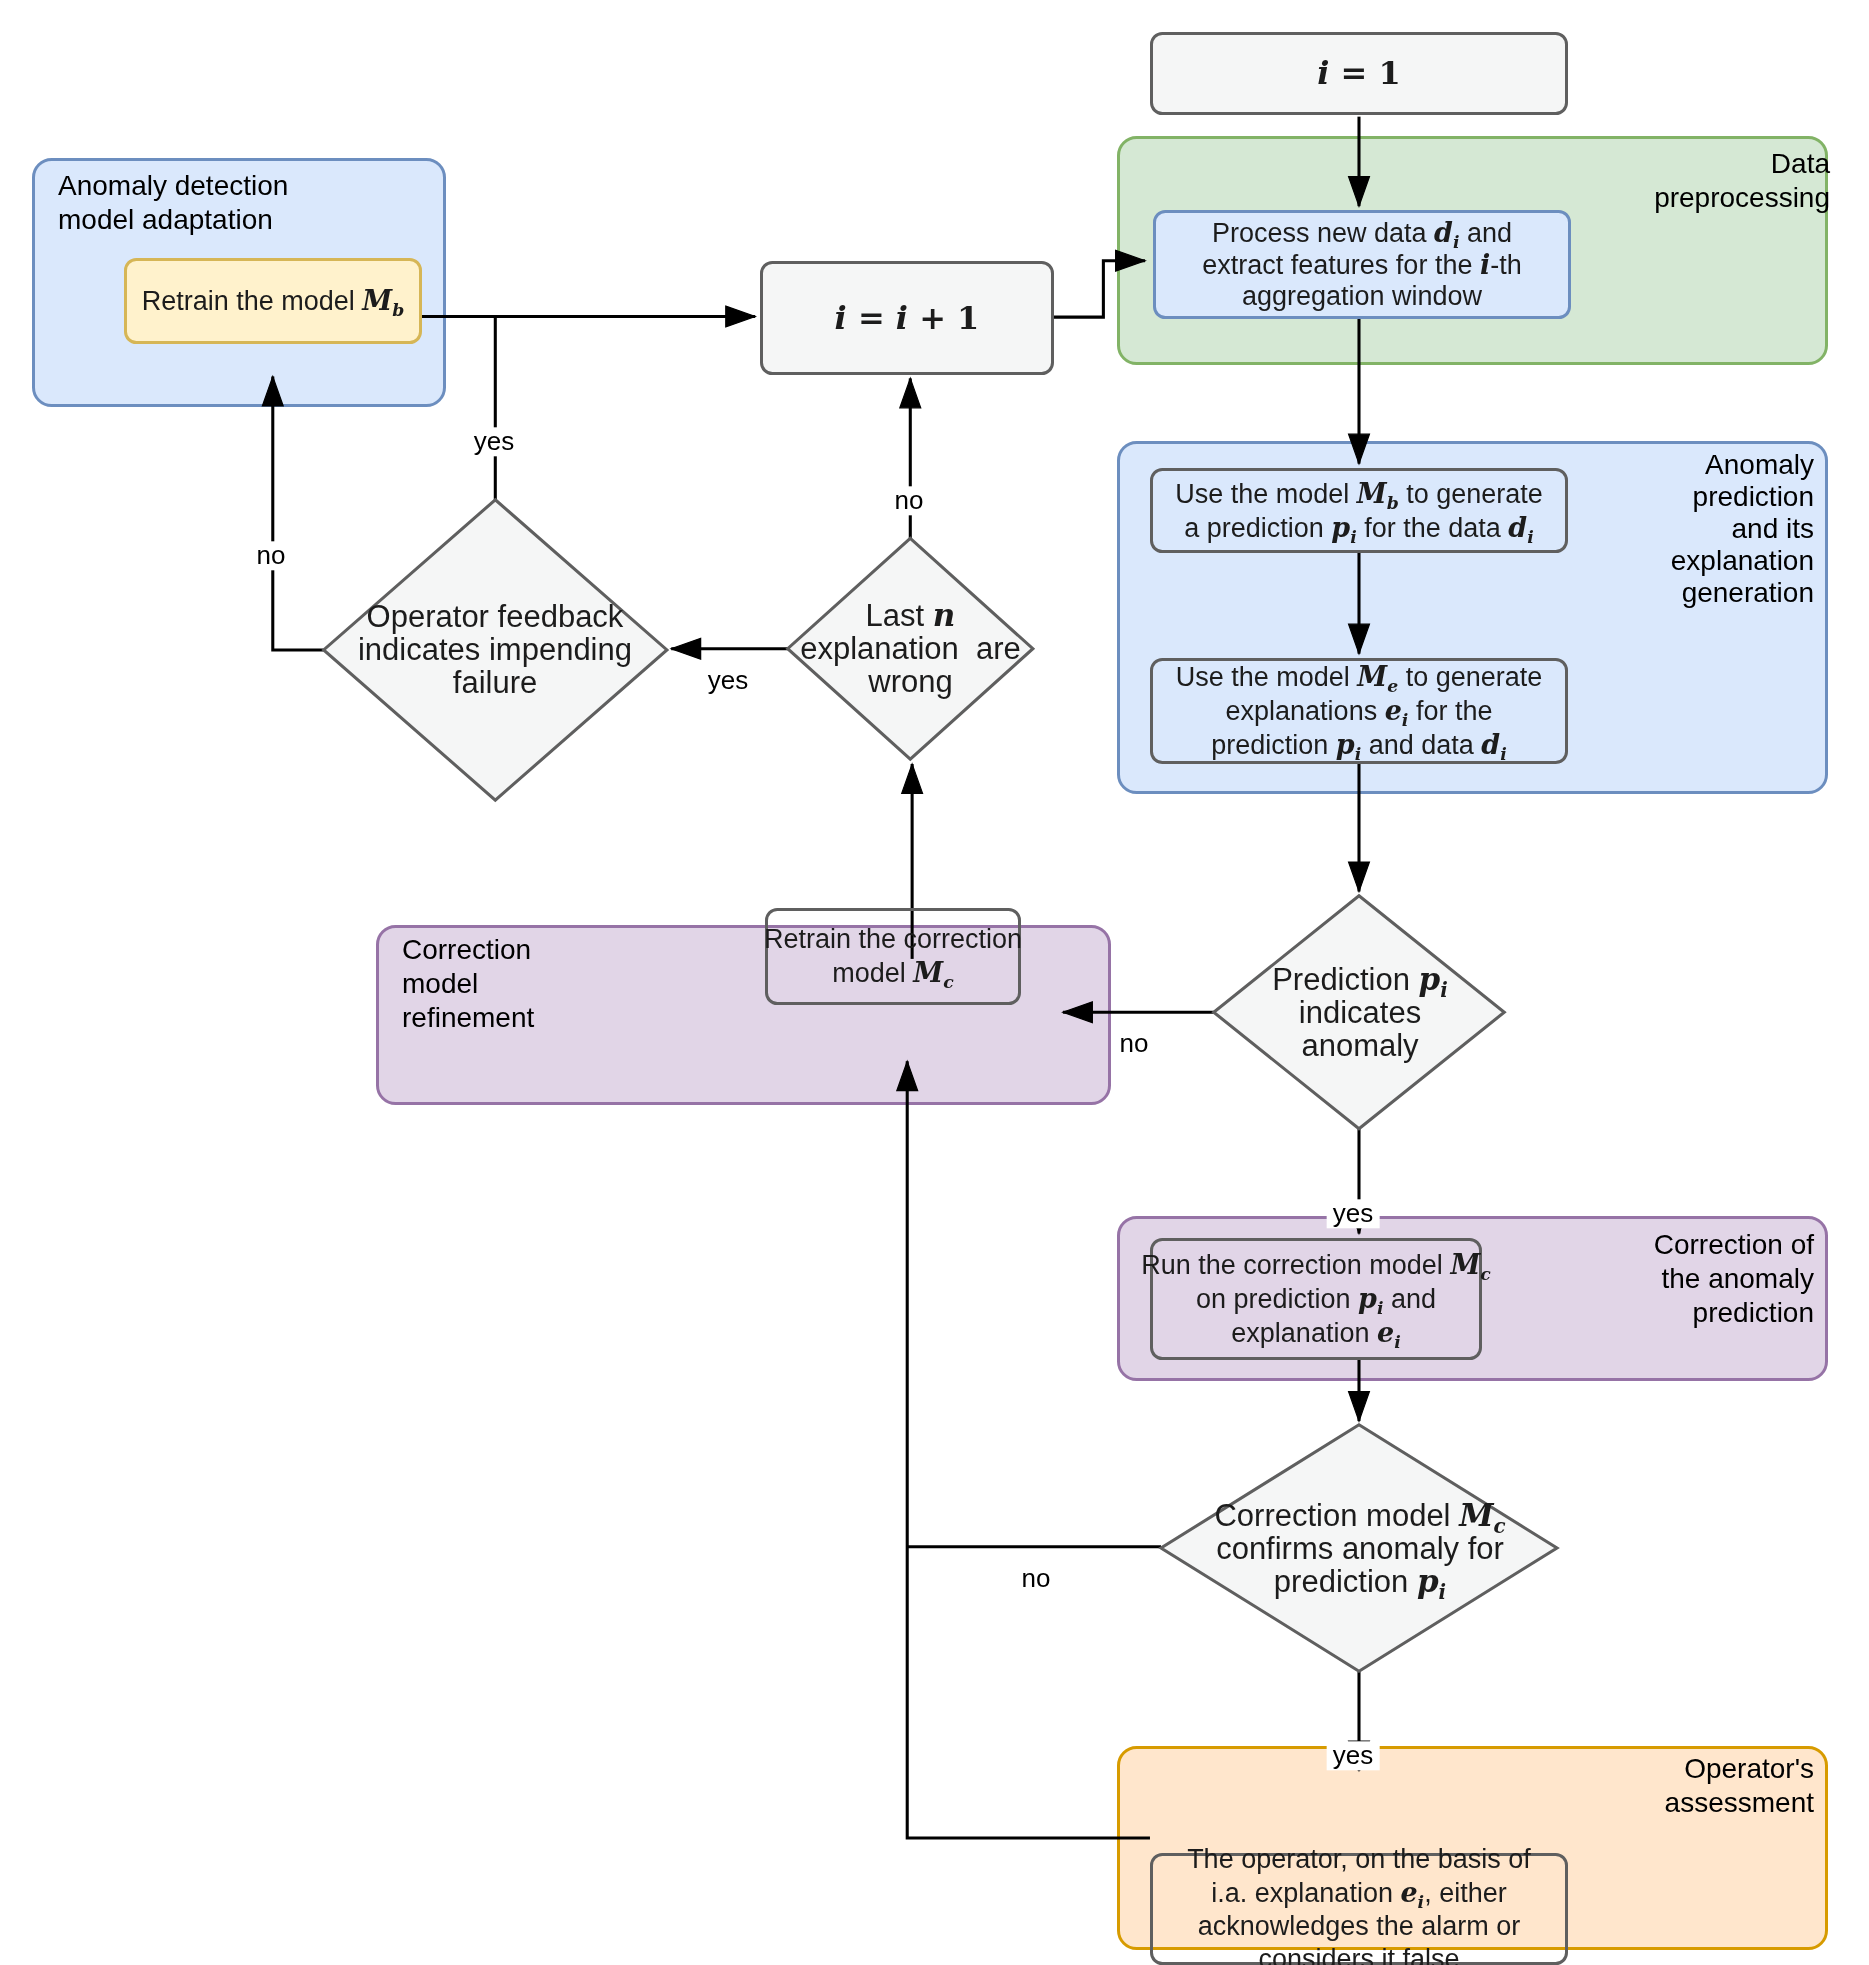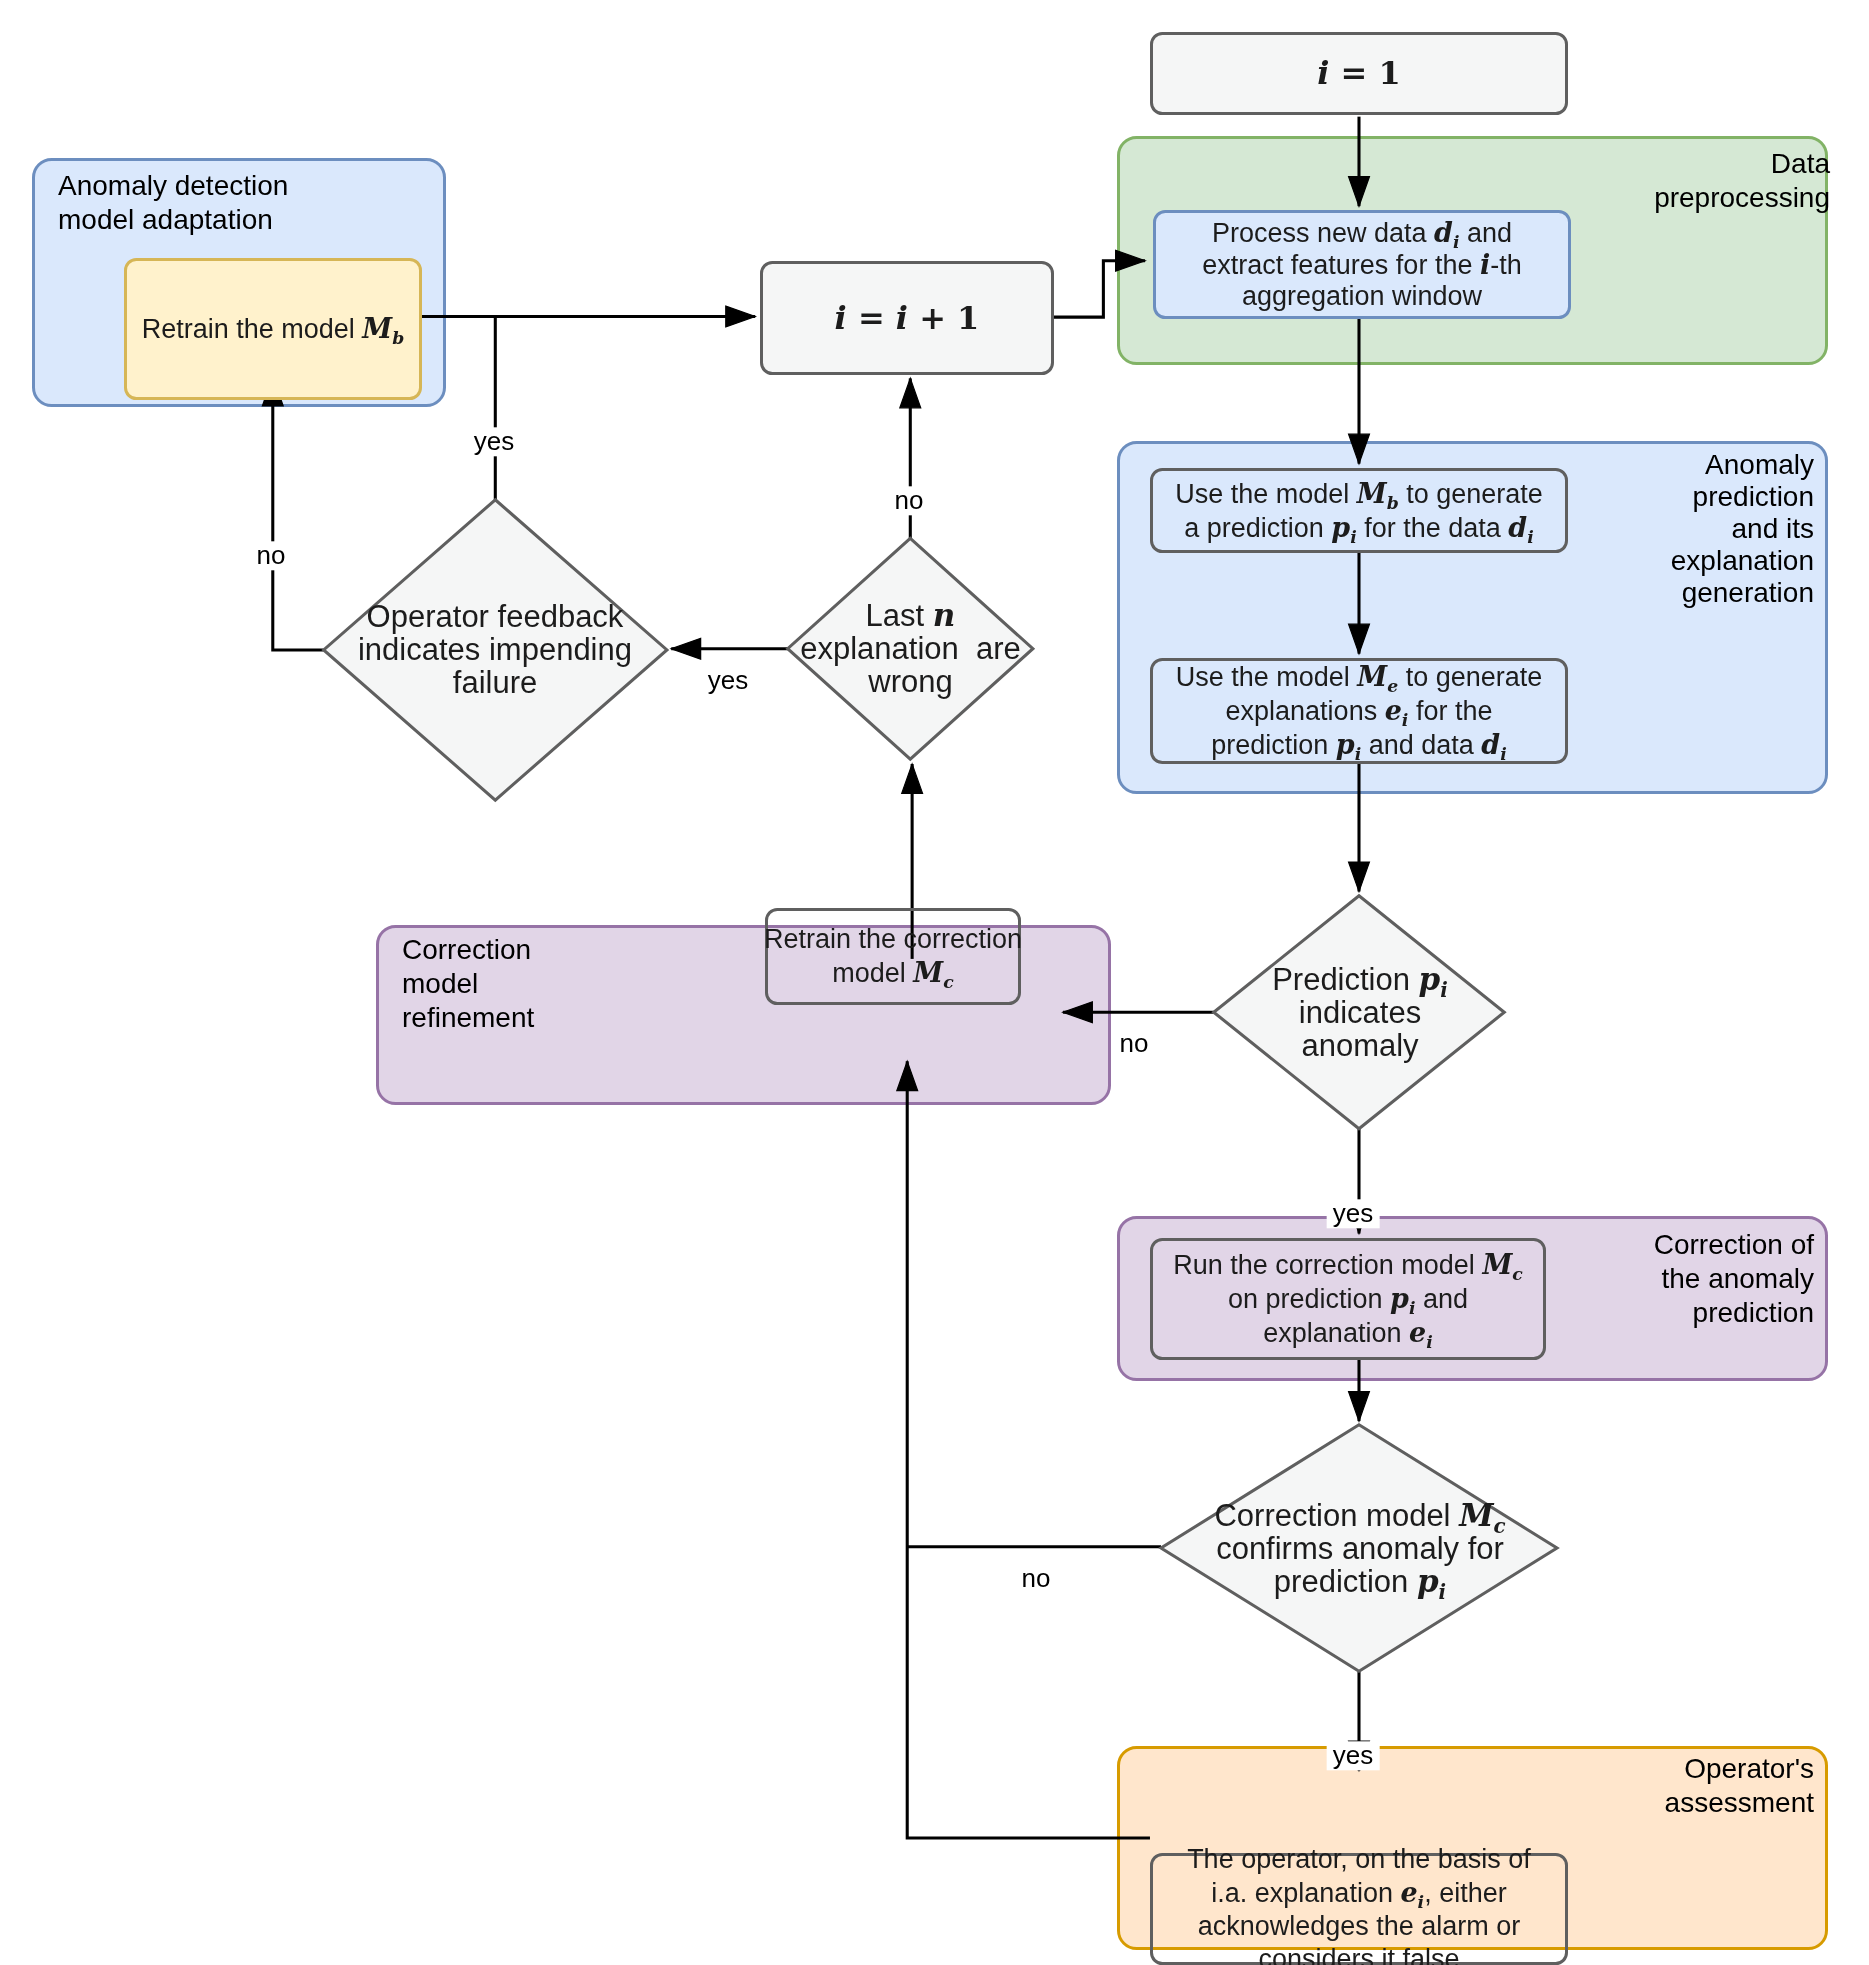--- a/index.html
+++ b/index.html
@@ -124,32 +124,32 @@
     </div>
   <div class="node" style="left:1150px;top:468px;width:418px;height:85px">
       <div class="tline"><span class="mt">Use the model </span><span class="mv">M<sub>b</sub></span><span class="mt"> to generate</span></div>
       <div class="tline"><span class="mt">a prediction </span><span class="mv">p<sub>i</sub></span><span class="mt"> for the data </span><span class="mv">d<sub>i</sub></span></div>
     </div>
   <div class="node" style="left:1150px;top:658px;width:418px;height:106px">
       <div class="tline"><span class="mt">Use the model </span><span class="mv">M<sub>e</sub></span><span class="mt"> to generate</span></div>
       <div class="tline"><span class="mt">explanations </span><span class="mv">e<sub>i</sub></span><span class="mt"> for the</span></div>
       <div class="tline"><span class="mt">prediction </span><span class="mv">p<sub>i</sub></span><span class="mt"> and data </span><span class="mv">d<sub>i</sub></span></div>
     </div>
-  <div class="node" style="left:1150px;top:1238px;width:396px;height:122px">
+  <div class="node" style="left:1150px;top:1238px;width:332px;height:122px">
       <div class="tline"><span class="mt">Run the correction model </span><span class="mv">M<sub>c</sub></span></div>
       <div class="tline"><span class="mt">on prediction </span><span class="mv">p<sub>i</sub></span><span class="mt"> and</span></div>
       <div class="tline"><span class="mt">explanation </span><span class="mv">e<sub>i</sub></span></div>
     </div>
   <div class="node" style="left:1150px;top:1853px;width:418px;height:112px">
       <div class="tline"><span class="mt">The operator, on the basis of</span></div>
       <div class="tline"><span class="mt">i.a. explanation </span><span class="mv">e<sub>i</sub></span><span class="mt">, either</span></div>
       <div class="tline"><span class="mt">acknowledges the alarm or</span></div>
       <div class="tline"><span class="mt">considers it false</span></div>
     </div>
-  <div class="node yellowbox" style="left:124px;top:258px;width:298px;height:142px">
+  <div class="node yellowbox" style="left:124px;top:258px;width:298px;height:86px">
       <div class="tline"><span class="mt">Retrain the model </span><span class="mv">M<sub>b</sub></span></div>
     </div>
   <div class="node c-node mathbox" style="left:760px;top:261px;width:294px;height:114px">
       <div class="tline"><span class="mv">i</span><span class="mm"> = </span><span class="mv">i</span><span class="mm"> + 1</span></div>
     </div>
   <div class="node" style="left:765px;top:908px;width:256px;height:97px">
       <div class="tline"><span class="mt">Retrain the correction</span></div>
       <div class="tline"><span class="mt">model </span><span class="mv">M<sub>c</sub></span></div>
     </div>
 

